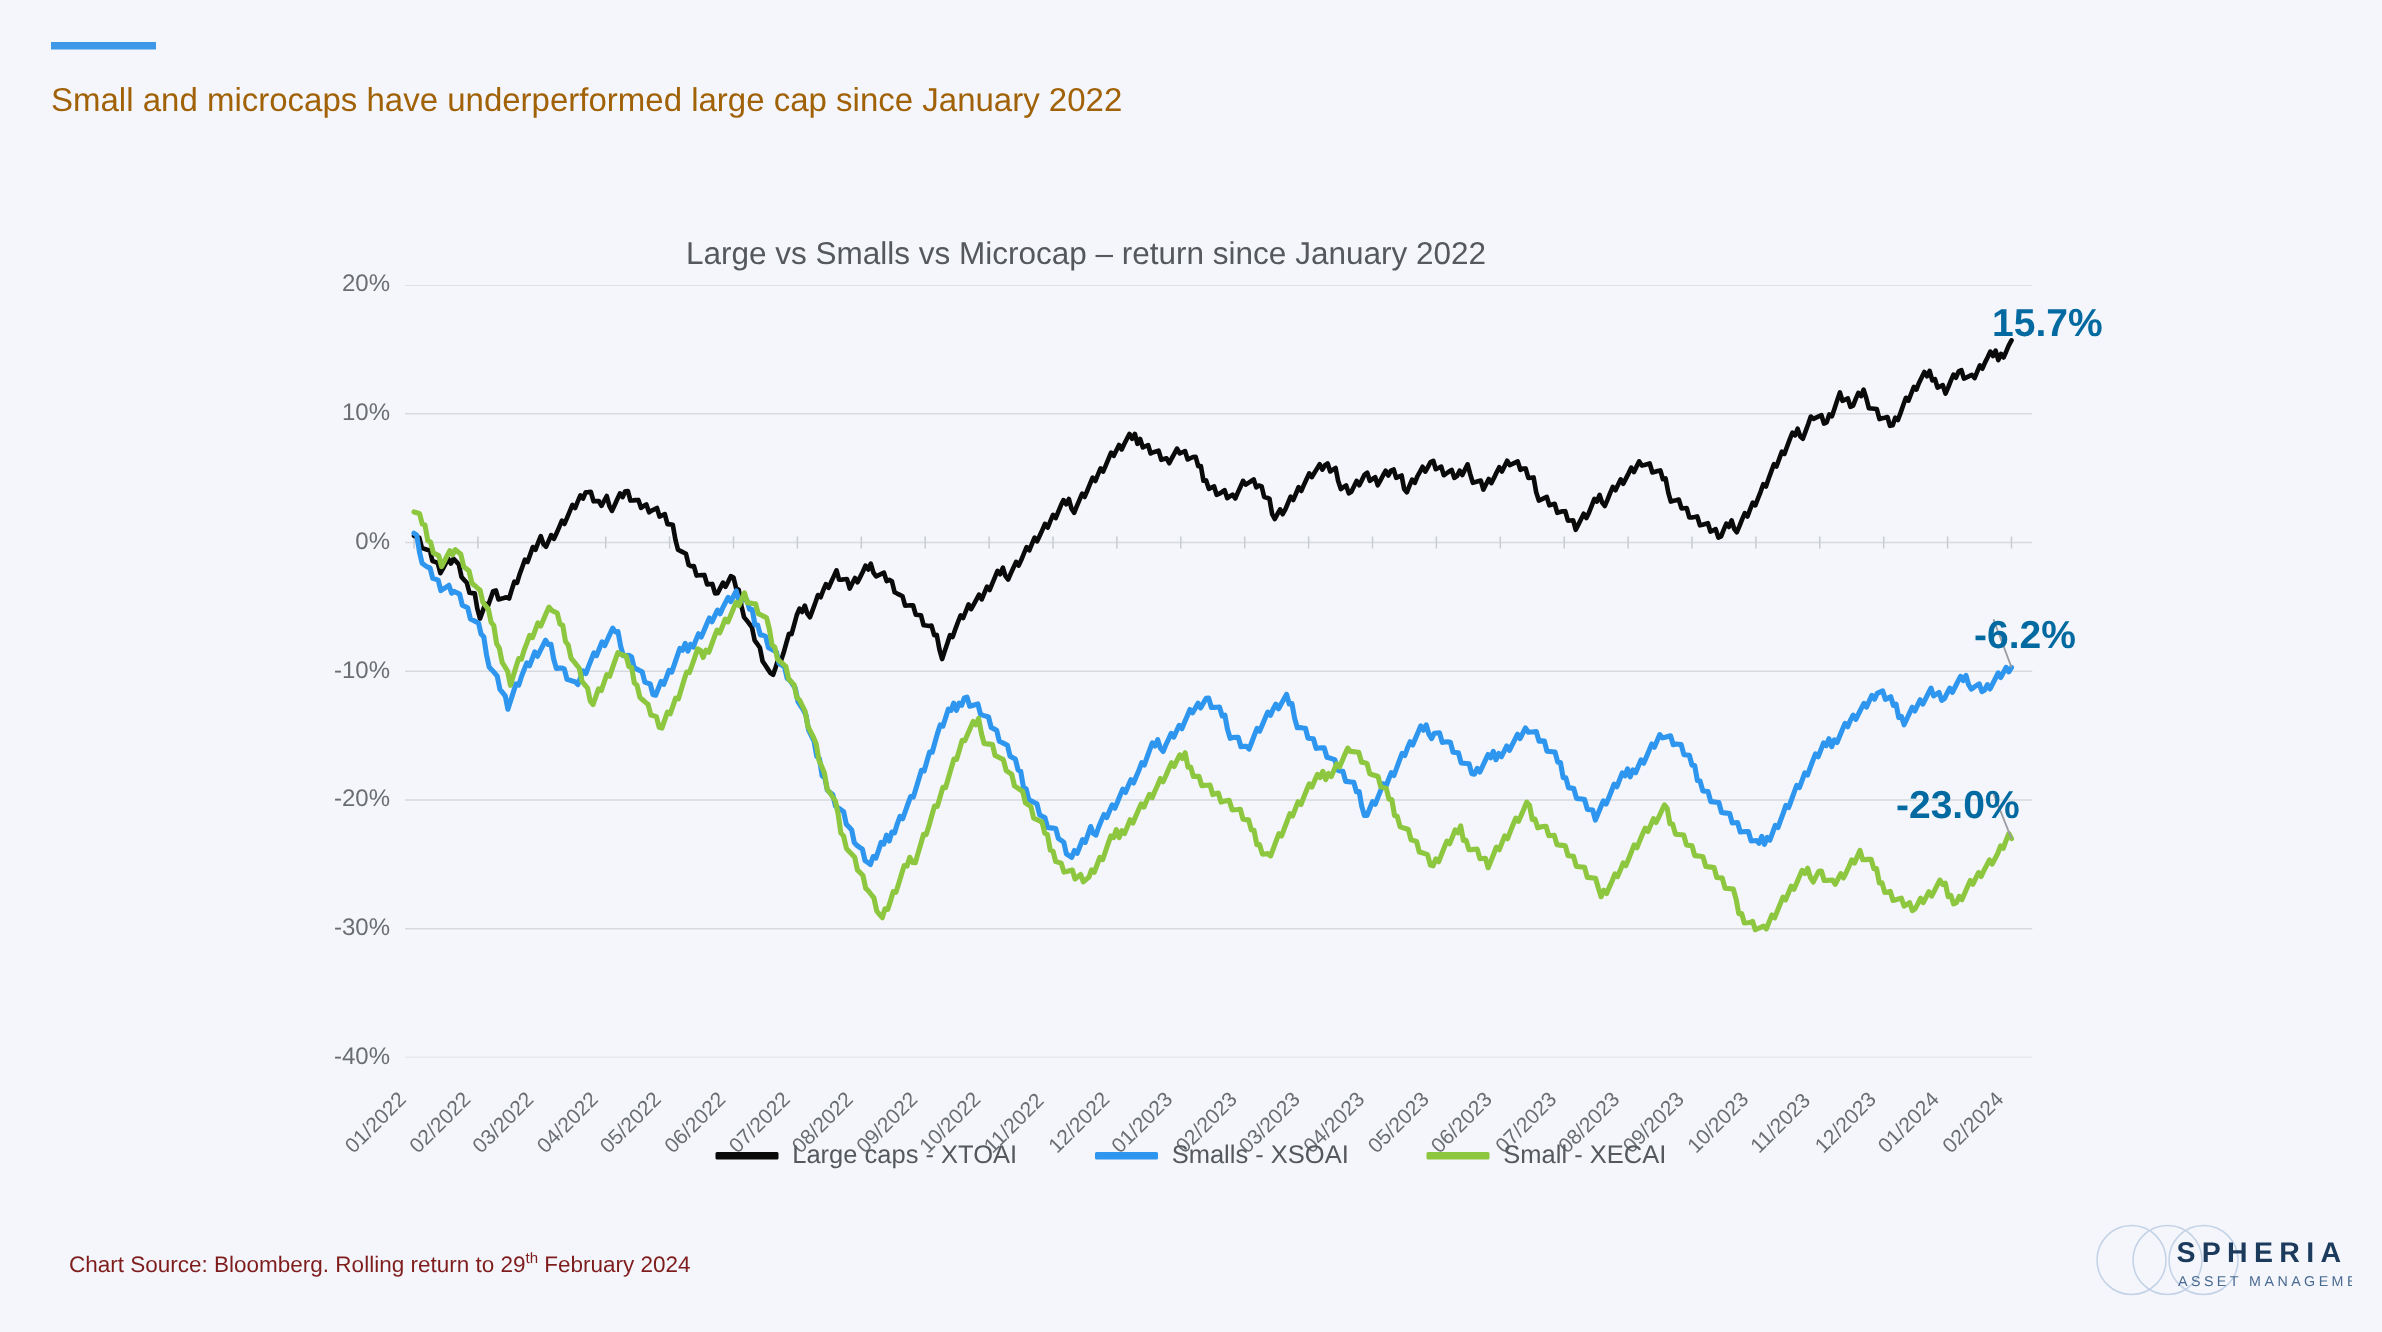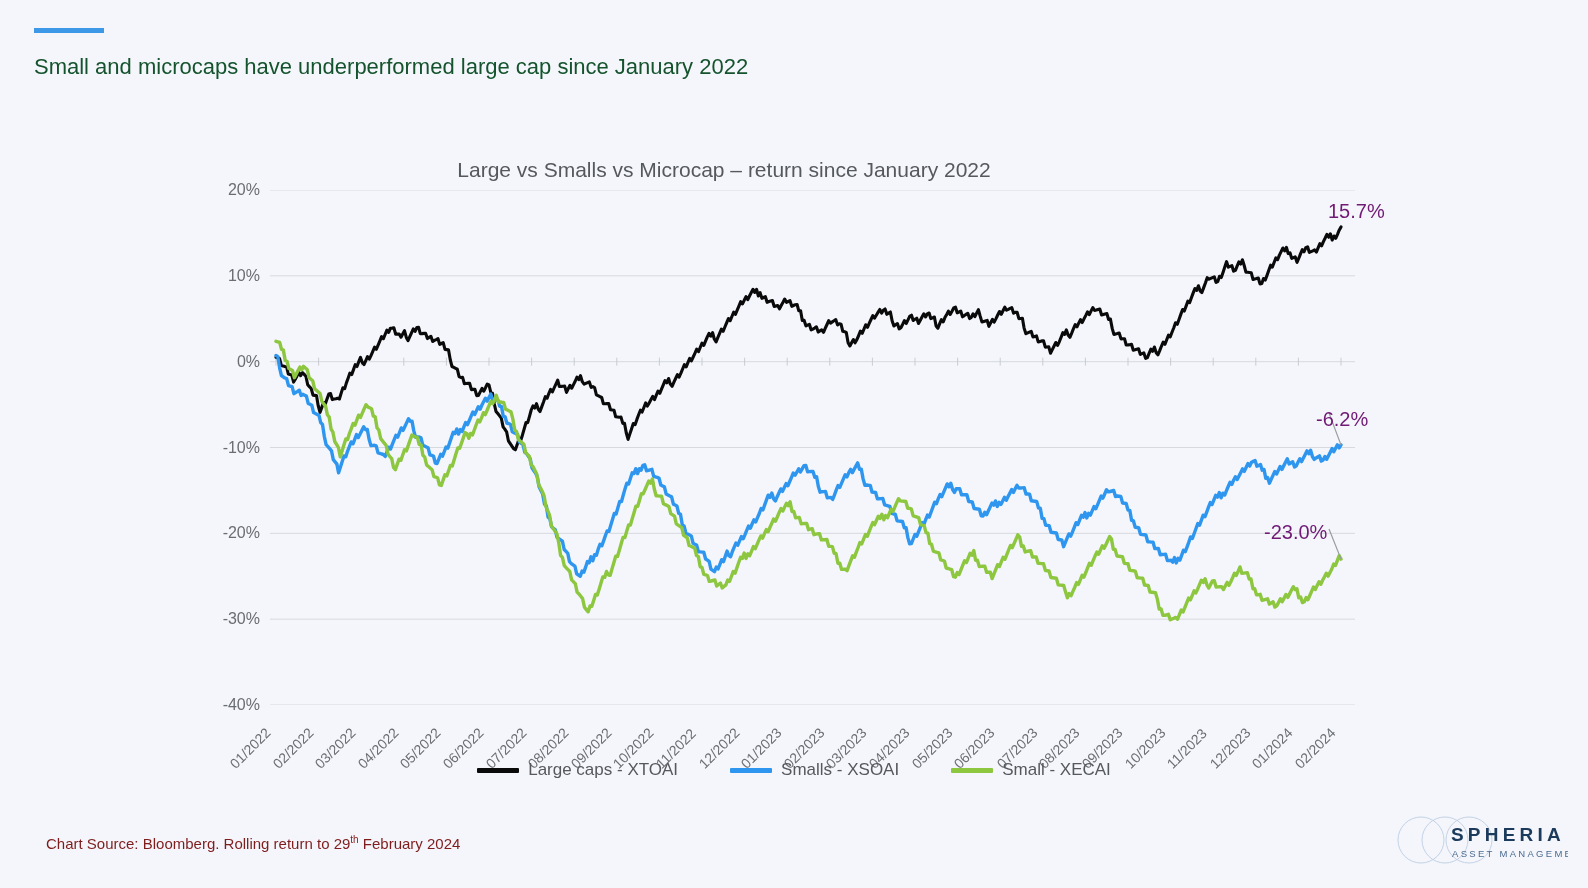--- a/index.html
+++ b/index.html
@@ -33,21 +33,21 @@
   #title-underline {
     width: 70px;
     height: 5px;
     background: #3d99e8;
     margin-top: 10px;
     margin-bottom: 16px;
   }
   #page-subtitle {
     font-size: 22px;
     font-weight: 400;
-    color: #14532d;
+    color: #a16207;
     white-space: nowrap;
     margin-top: 21px;
   }
 
   
   #chart-region {
     position: absolute;
     left: 0px;
     top: 150px;
     width: 1588px;
@@ -101,23 +101,23 @@
     font-size: 14px;
     color: #6a6d71;
     white-space: nowrap;
     transform-origin: left top;
     transform: rotate(-45deg) translate(-72px, 2px);
   }
 
   
   .end-label {
     position: absolute;
-    font-size: 20px;
-    font-weight: 400;
-    color: #701a75;
+    font-size: 26px;
+    font-weight: 700;
+    color: #0369a1;
     white-space: nowrap;
   }
   #end-label-large { left: 1328px; top: 50px; }
   #end-label-smalls { left: 1316px; top: 258px; }
   #end-label-micros { left: 1264px; top: 371px; }
 
   
   #chart-legend {
     position: absolute;
     left: 0;

